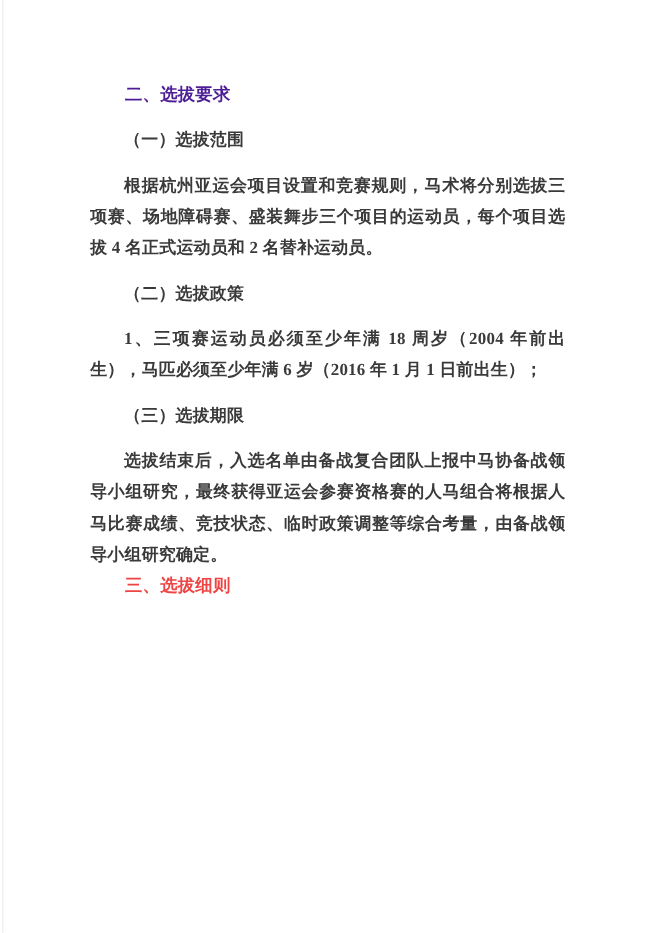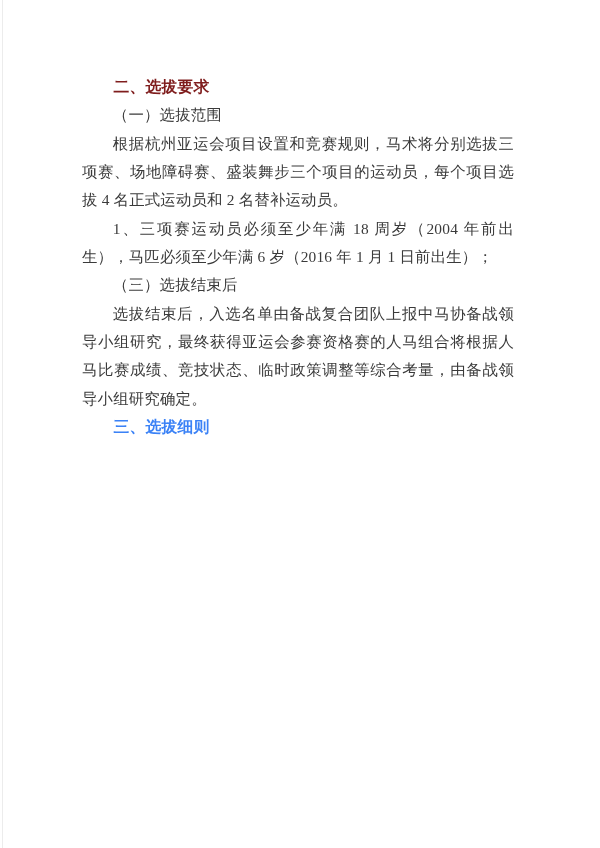--- a/index.html
+++ b/index.html
@@ -41,29 +41,31 @@
     font-size: 15.4px;
     line-height: 28.33px;
   }
   .doc h2.section-heading {
     font-weight: bold;
     color: #2d2d2d;
     font-size: 15.8px;
   }
   .doc p.subheading,
   .doc p.para {
-    font-weight: normal;
+    font-weight: bold;
+    margin-top: 13px;
   }
 </style>
 </head>
 <body style="background: rgb(255, 255, 255); color: rgb(58, 58, 58);">
 
 <div class="edge-line"></div>
 
 <div class="doc" id="doc">
-    <h2 class="section-heading" style="color: #7f1d1d;">二、选拔要求</h2>
+    <h2 class="section-heading" style="color: #4c1d95;">二、选拔要求</h2>
     <p class="subheading">（一）选拔范围</p>
     <p class="para">根据杭州亚运会项目设置和竞赛规则，马术将分别选拔三项赛、场地障碍赛、盛装舞步三个项目的运动员，每个项目选拔 4 名正式运动员和 2 名替补运动员。</p>
+    <p class="subheading">（二）选拔政策</p>
     <p class="para">1、三项赛运动员必须至少年满 18 周岁（2004 年前出生），马匹必须至少年满 6 岁（2016 年 1 月 1 日前出生）；</p>
-    <p class="subheading">（三）选拔结束后</p>
+    <p class="subheading">（三）选拔期限</p>
     <p class="para">选拔结束后，入选名单由备战复合团队上报中马协备战领导小组研究，最终获得亚运会参赛资格赛的人马组合将根据人马比赛成绩、竞技状态、临时政策调整等综合考量，由备战领导小组研究确定。</p>
-    <h2 class="section-heading" style="color: #3b82f6;">三、选拔细则</h2>
+    <h2 class="section-heading" style="color: #ef4444;">三、选拔细则</h2>
   </div>
 
 </body></html>

